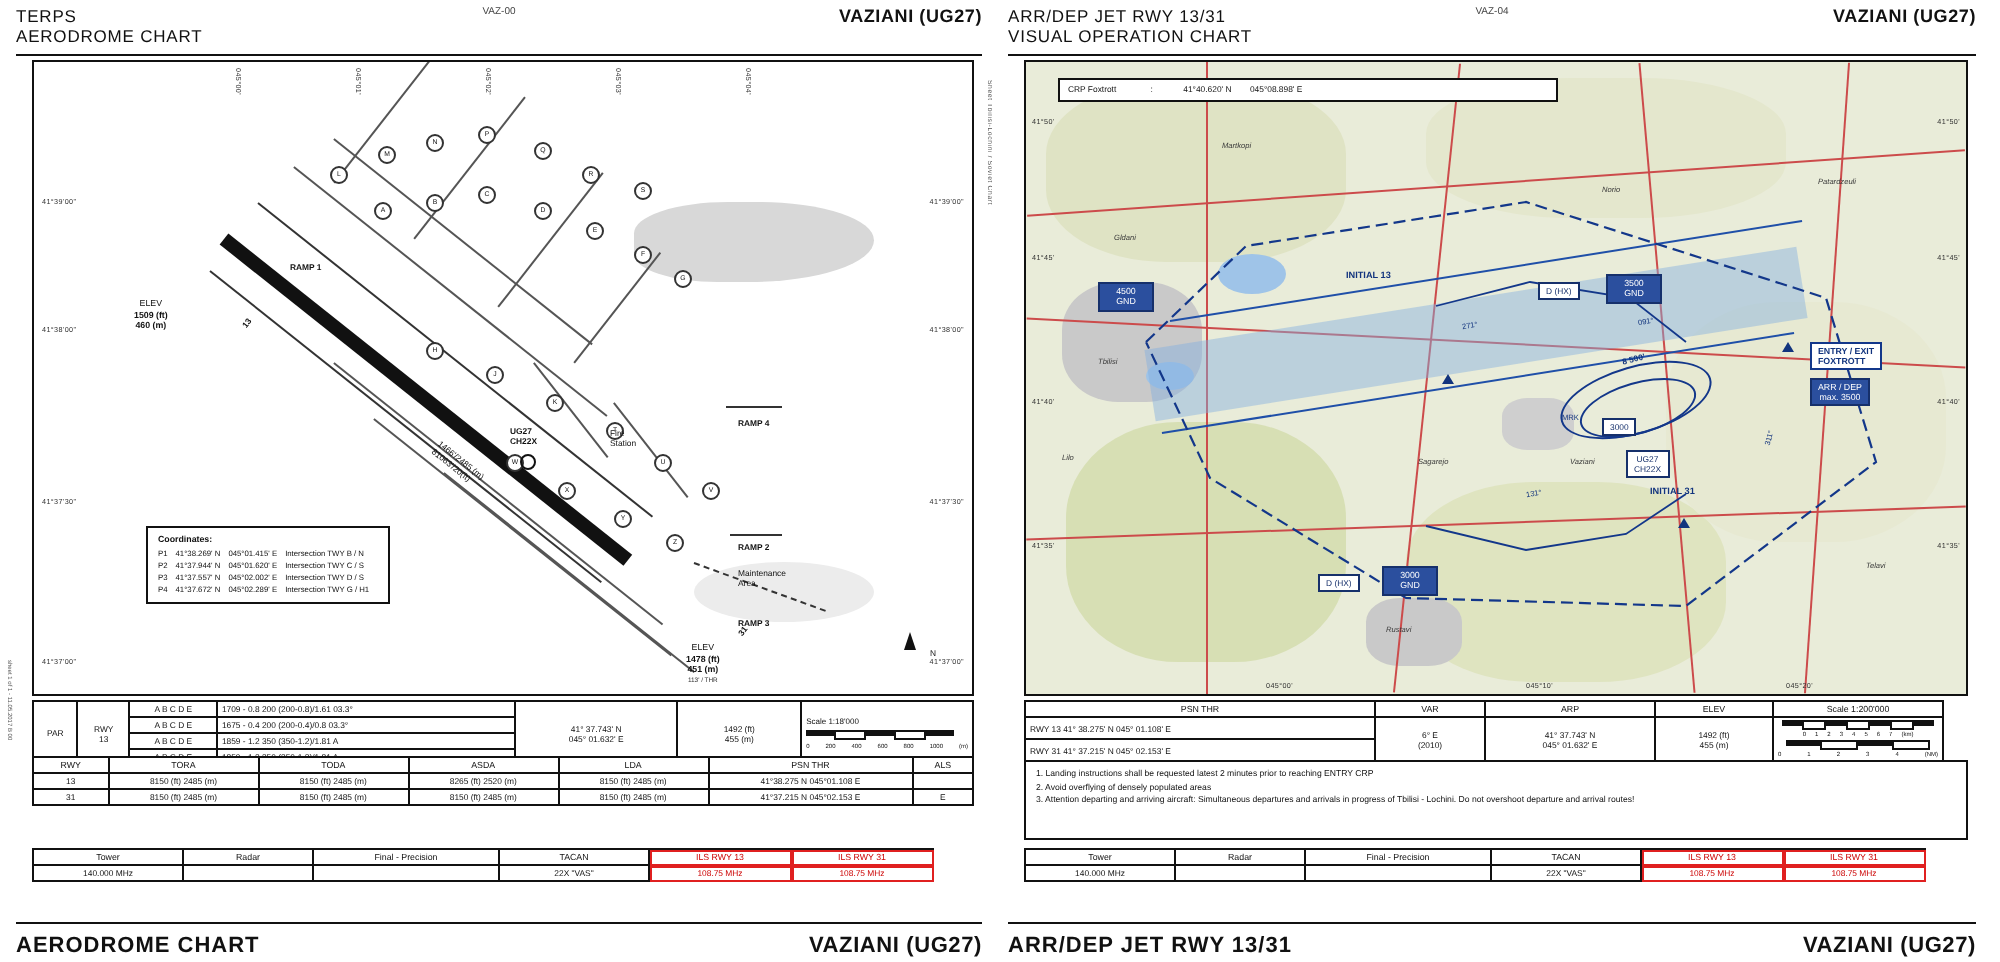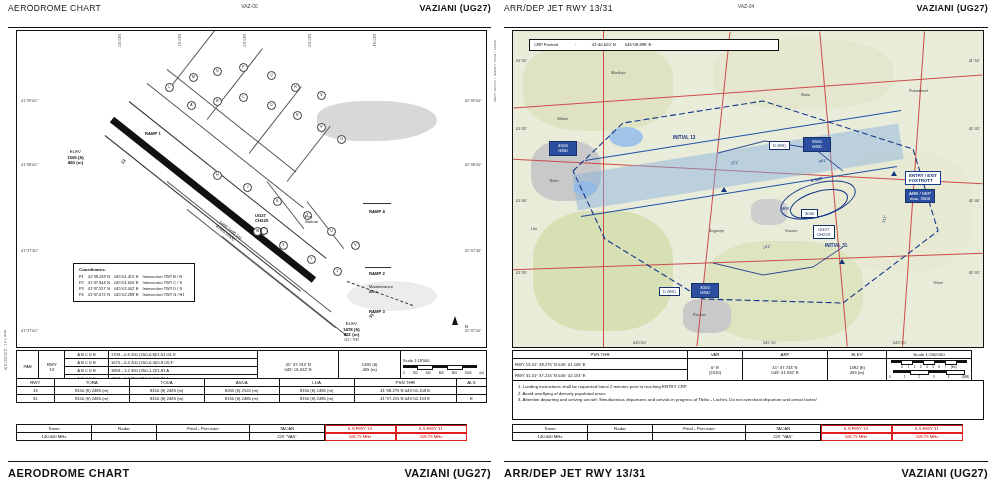--- a/index.html
+++ b/index.html
@@ -60,20 +60,21 @@
   .town{position:absolute;font-size:3.8px;color:#3a3a3a;font-style:italic;}
 </style>
 </head>
 <body>
 
 <div class="page">
 
   <div class="sheet left">
 
     <div class="hdr">
+      <div class="t1">TERPS</div>
       <div class="t2">AERODROME CHART</div>
       <div class="mid">VAZ-00</div>
       <div class="right">VAZIANI (UG27)</div>
     </div>
     <div class="hrule" style="top:27px;"></div>
 
     <div class="sidecode">Sheet Tbilisi-Lochini / Soviet Chart</div>
 
     <div class="mapbox">
 
@@ -316,20 +317,21 @@
     <div class="ftr">
       <div class="fl">AERODROME CHART</div>
       <div class="fr">VAZIANI (UG27)</div>
     </div>
   </div>
 
   <div class="sheet right">
 
     <div class="hdr">
       <div class="t1">ARR/DEP  JET  RWY  13/31</div>
+      <div class="t2">VISUAL  OPERATION  CHART</div>
       <div class="mid">VAZ-04</div>
       <div class="right">VAZIANI (UG27)</div>
     </div>
     <div class="hrule" style="top:27px;"></div>
 
     <div class="mapbox rt">
 
       <div class="greenpatch" style="left:10px;top:10px;width:150px;height:90px;background:#dfe3c4;"></div>
       <div class="greenpatch" style="left:200px;top:8px;width:180px;height:70px;background:#e4e7cd;"></div>
       <div class="greenpatch" style="left:20px;top:180px;width:140px;height:120px;background:#d7dfb4;"></div>

